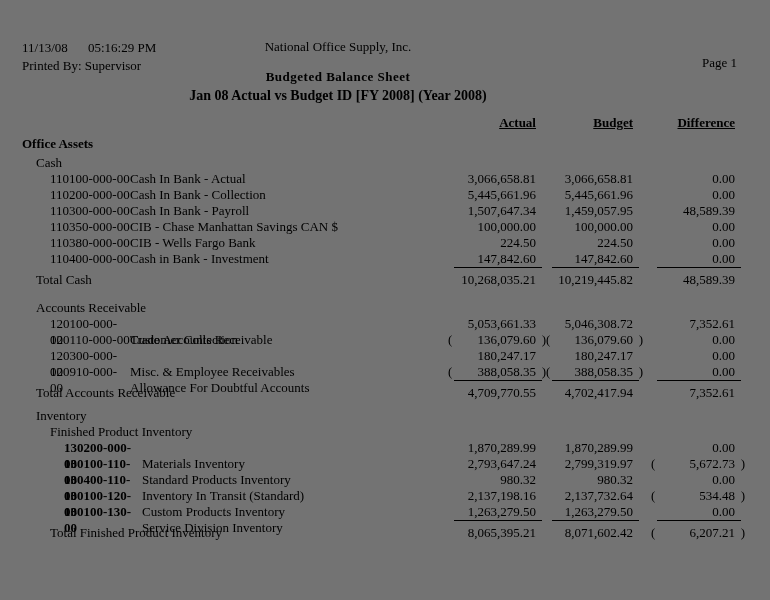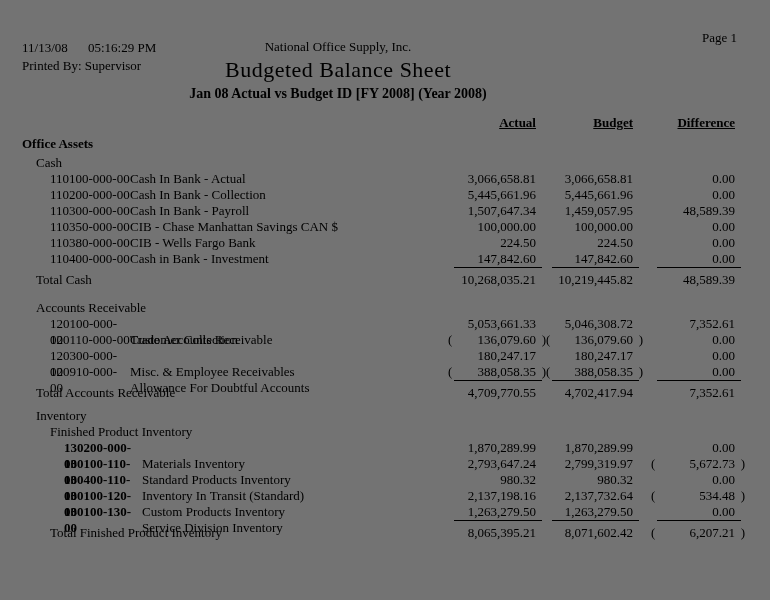--- a/index.html
+++ b/index.html
@@ -12,23 +12,23 @@
     font-family: "Liberation Serif", serif;
     font-size: 13px;
     overflow: hidden;
   }
 
   
   .hdr-left { position: absolute; left: 22px; top: 39px; line-height: 18px; }
   .hdr-left .date { display: inline-block; width: 66px; }
   .hdr-center { position: absolute; left: 0; top: 39px; width: 676px; text-align: center; }
   .company { font-size: 13px; }
-  .title { font-size: 22px; font-weight: normal; margin-top: 2px; letter-spacing: 0.5px; }
+  .title { font-size: 13px; font-weight: bold; margin-top: 14px; letter-spacing: 0.5px; }
   .subtitle { font-size: 14px; font-weight: bold; margin-top: 3px; }
-  .hdr-page { position: absolute; right: 33px; top: 30px; }
+  .hdr-page { position: absolute; right: 33px; top: 55px; }
 
   
   #report { position: absolute; top: 115px; left: 0; width: 770px; }
   .row { display: flex; height: 16px; line-height: 16px; }
   .lbl { width: 448px; }
   .c { display: flex; }
   .c1 { width: 98px; }
   .c2 { width: 97px; }
   .c3 { width: 94px; margin-left: 8px; }
   .op { width: 10px; }

